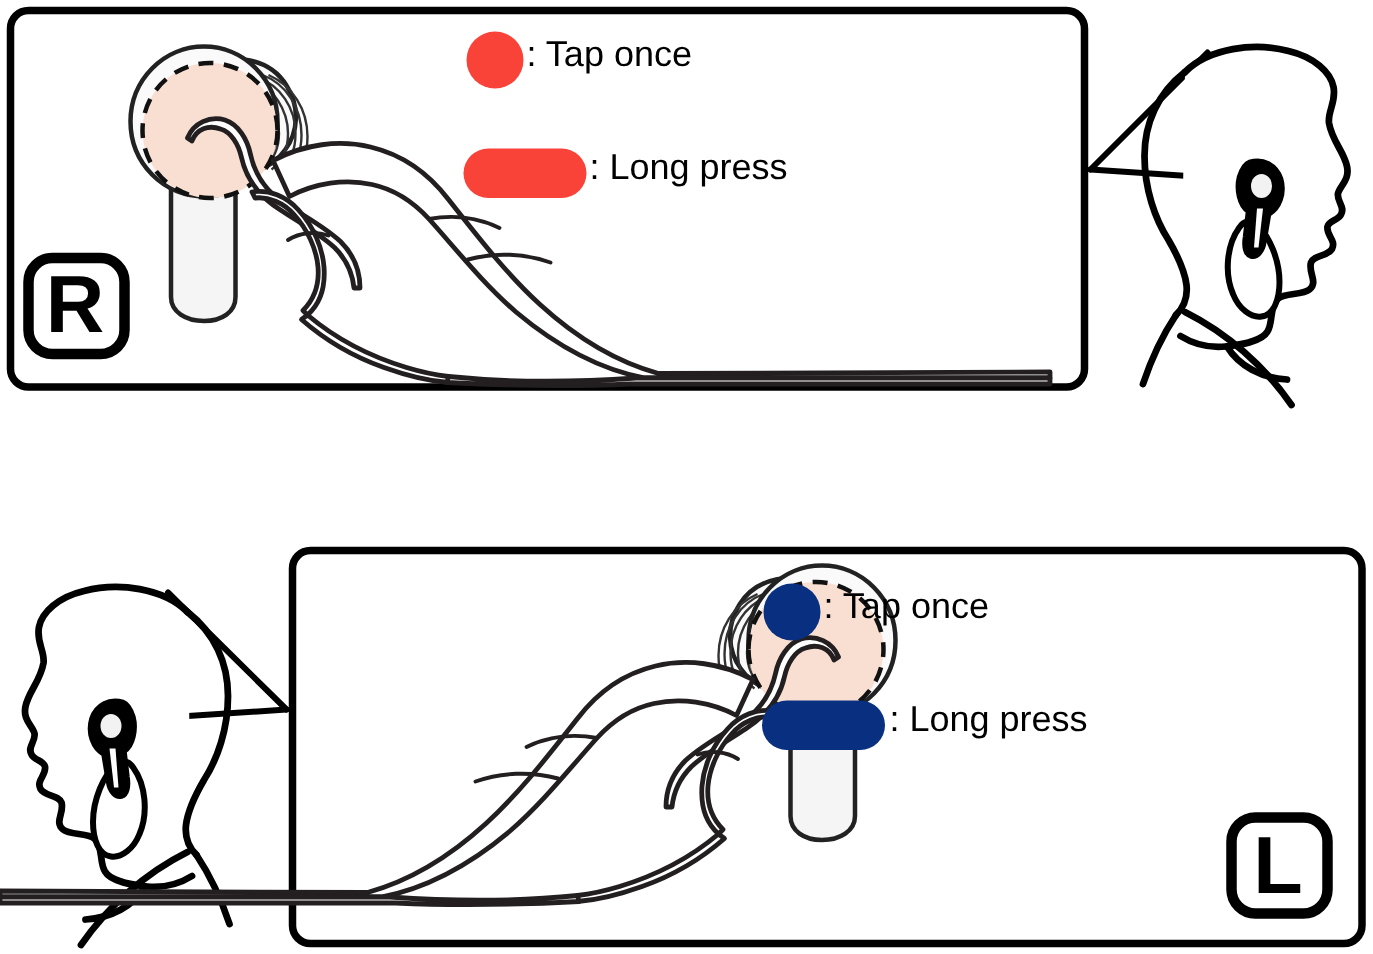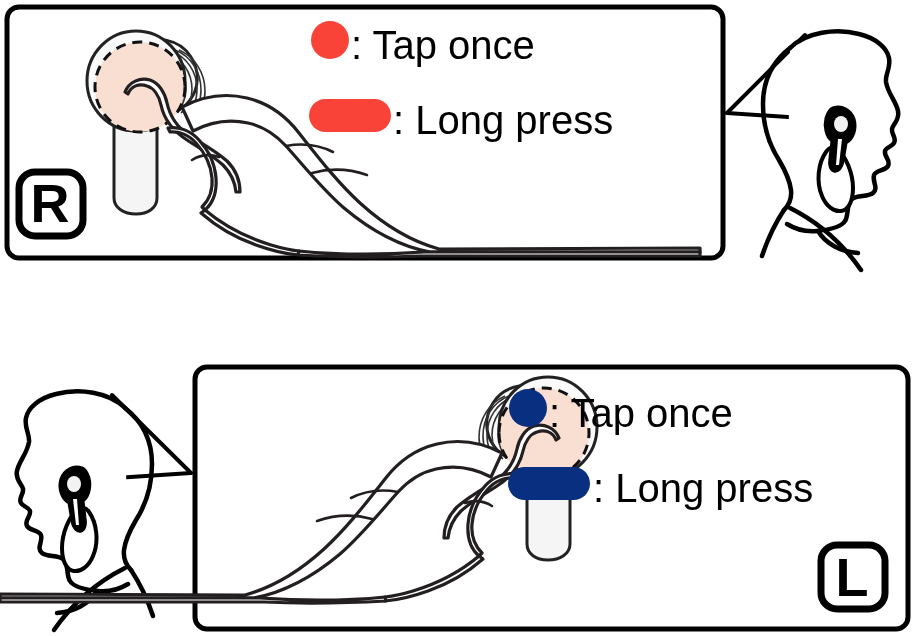--- a/index.html
+++ b/index.html
@@ -23,21 +23,21 @@
   .art {
     position: absolute;
     left: 0;
     top: 0;
     width: 915px;
     height: 636px;
   }
   .legend-text {
     position: absolute;
     font-family: "Liberation Sans", sans-serif;
-    font-size: 40px;
+    font-size: 24px;
     font-weight: 400;
     color: #000000;
     white-space: nowrap;
     line-height: 1;
   }
   .t-r-tap   { left: 351px; top: 25px; }
   .t-r-long  { left: 393px; top: 100px; }
   .t-l-tap   { left: 549px; top: 393px; }
   .t-l-long  { left: 593px; top: 468px; }
 

